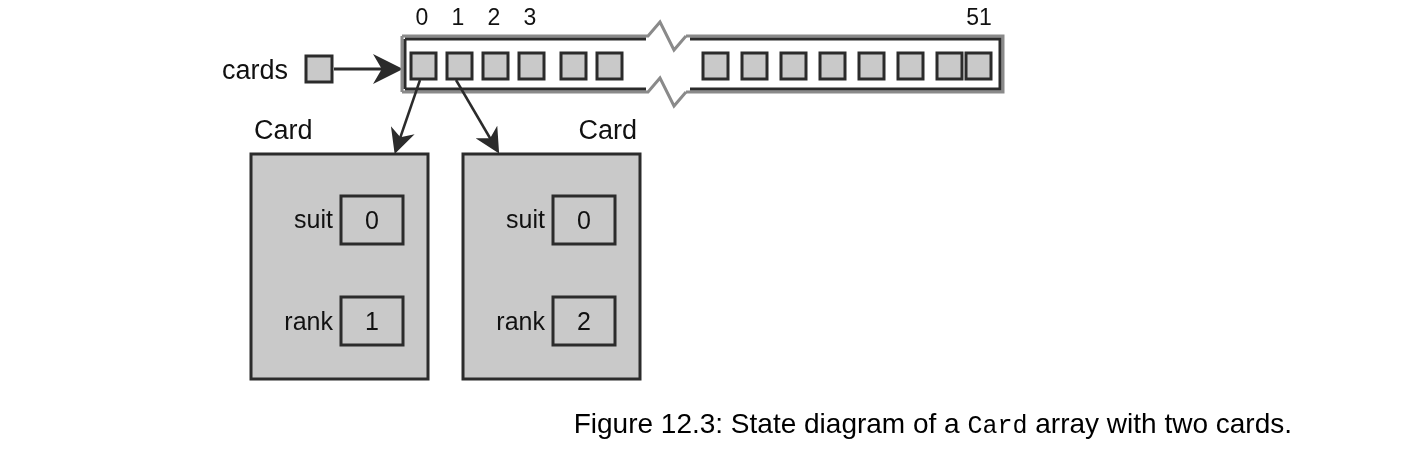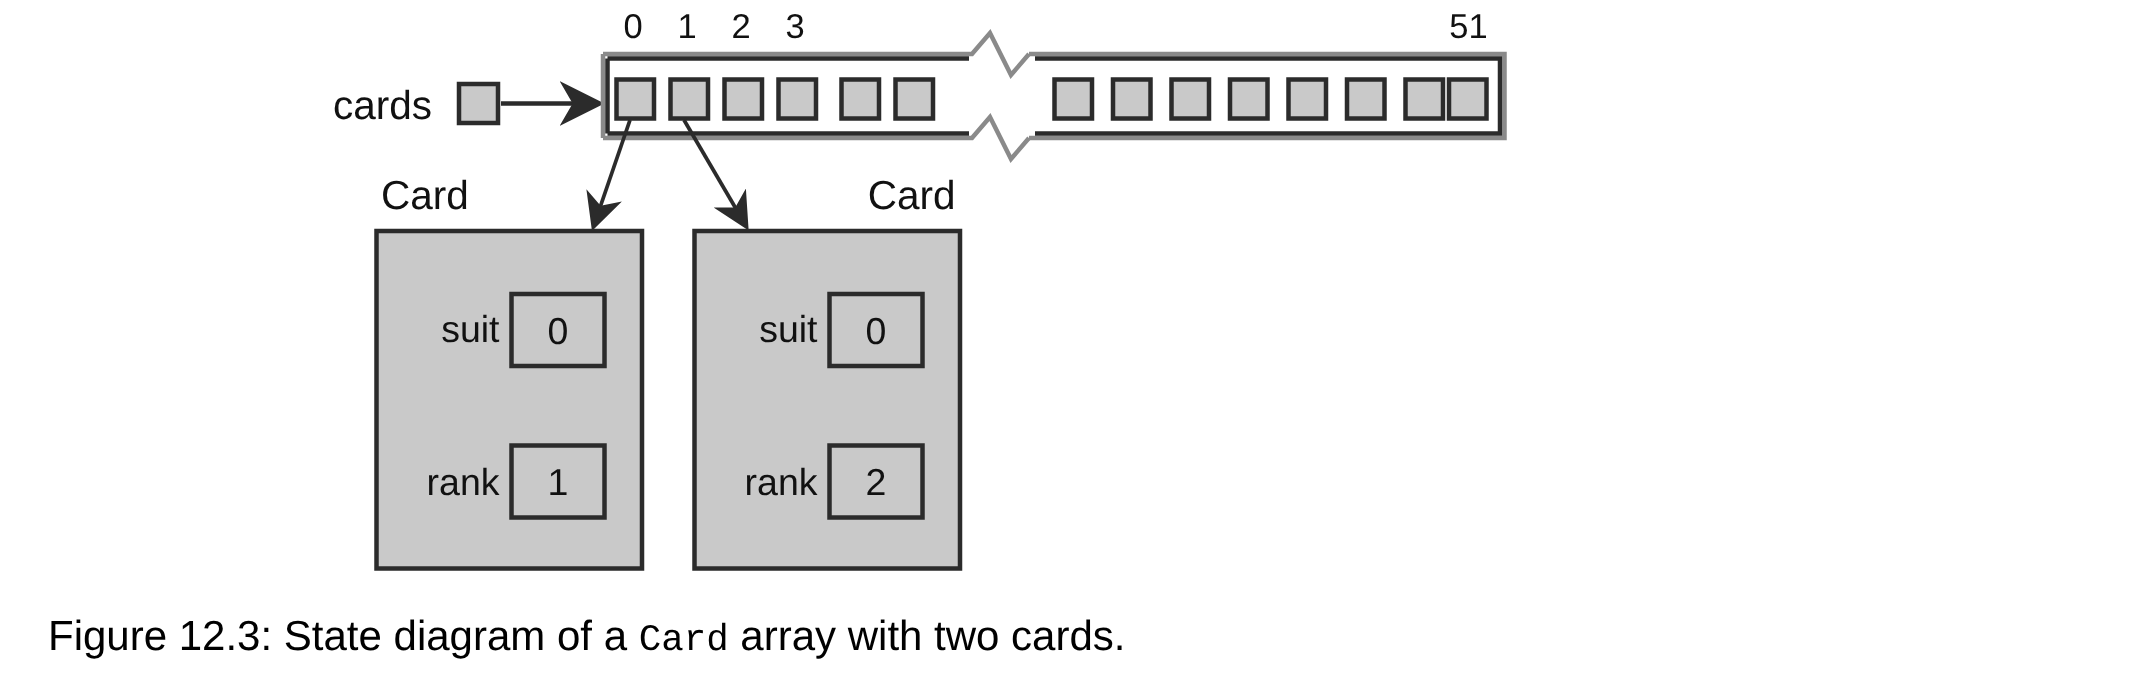--- a/index.html
+++ b/index.html
@@ -53,26 +53,25 @@
   .var-label {
     font-family: "Liberation Sans", sans-serif;
     font-size: 27px;
     fill: #111111;
   }
   #caption {
     position: absolute;
     left: 0;
     top: 408px;
     width: 1292px;
-    text-align: left;
+    text-align: right;
     font-family: "Liberation Sans", sans-serif;
     font-size: 28px;
     color: #000000;
     white-space: nowrap;
-    margin-left: 32px;
   }
   #caption .mono {
     font-family: "Liberation Mono", monospace;
     font-size: 25px;
   }
 </style>
 </head>
 <body>
 
 <div id="figure-root">

